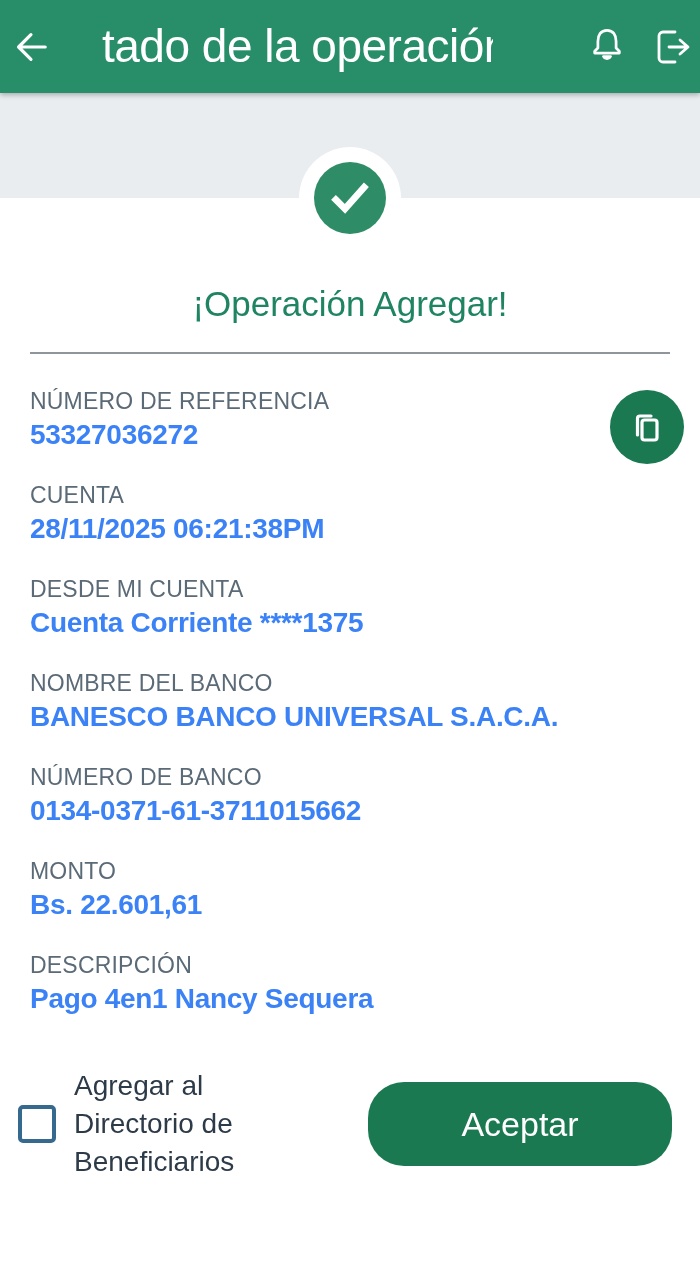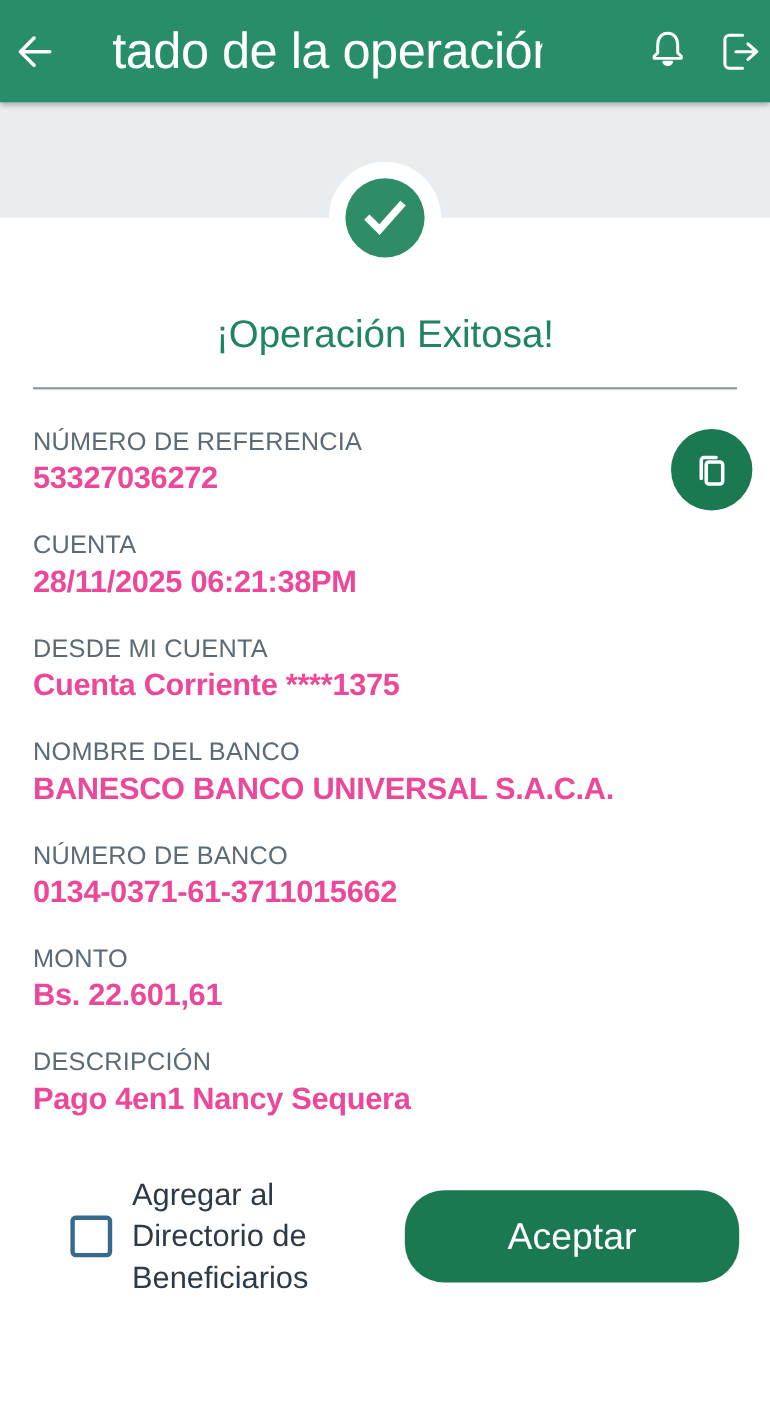--- a/index.html
+++ b/index.html
@@ -98,21 +98,21 @@
     position:relative;
   }
   .field-label{
     color:#5b6a77;
     font-size:23px;
     line-height:28px;
     font-weight:400;
     letter-spacing:0.2px;
   }
   .field-value{
-    color:#ec4899;
+    color:#3b82f6;
     font-size:28px;
     line-height:36px;
     font-weight:700;
     margin-top:2px;
     white-space:nowrap;
     overflow:hidden;
     letter-spacing:-0.3px;
   }
   .copy-btn{
     position:absolute;
@@ -122,21 +122,21 @@
     border-radius:50%;
     background:#1b7951;
     display:flex;align-items:center;justify-content:center;
     cursor:pointer;
     border:none;
     padding:0;
   }
   
   .footer{
     margin-top:50px;
-    padding:0 28px 0 64px;
+    padding:0 28px 0 18px;
     display:flex;
     align-items:center;
     justify-content:space-between;
   }
   .cb-group{
     display:flex;
     align-items:center;
   }
   .checkbox{
     width:30px;height:30px;
@@ -203,21 +203,21 @@
     <div class="check-circle">
       <span>
         <svg width="50" height="50" viewBox="0 0 60 60" fill="none">
           <path d="M13 32 L24 43 L47 17" stroke="#ffffff" stroke-width="8" stroke-linecap="square" stroke-linejoin="miter"></path>
         </svg>
       </span>
     </div>
   </div>
 </div>
 
-<div class="success-msg">¡Operación Exitosa!</div>
+<div class="success-msg">¡Operación Agregar!</div>
 <hr class="divider">
 
 <div class="fields">
 
   <div class="field">
     <div class="field-label">NÚMERO DE REFERENCIA</div>
     <div class="field-value">53327036272</div>
     <button class="copy-btn">
       <span>
         <svg width="40" height="40" viewBox="0 0 40 40" fill="none">

